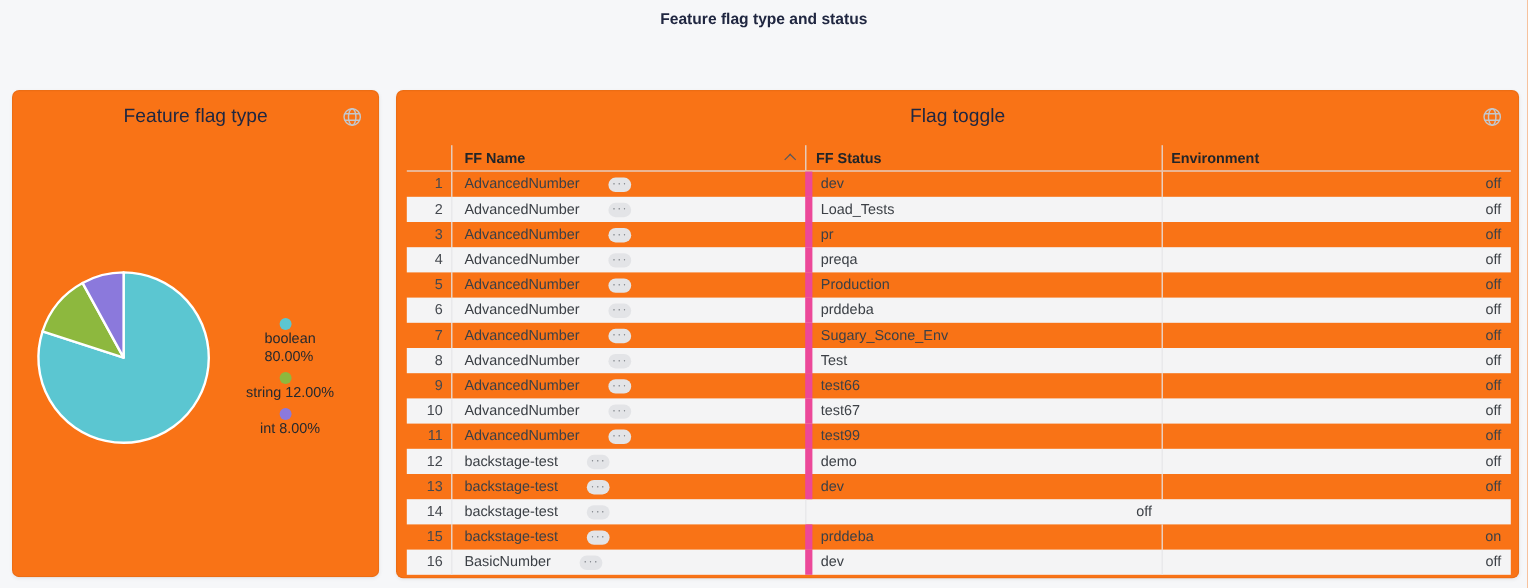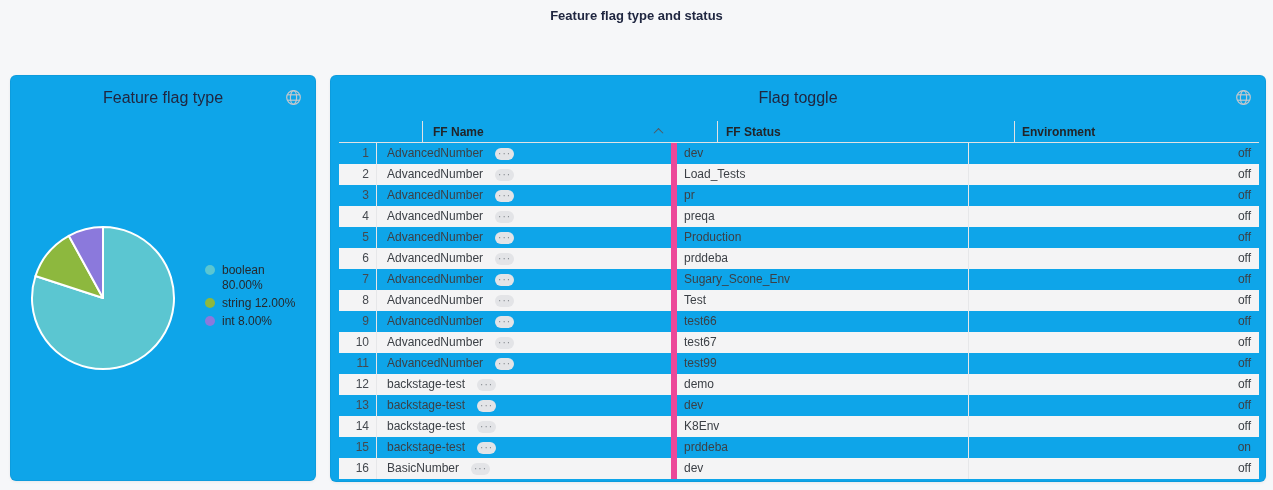--- a/index.html
+++ b/index.html
@@ -11,21 +11,21 @@
     color: #3c4046;
     overflow: hidden;
   }
   .page-title {
     position: absolute; top: 8px; left: 0; right: 0;
     text-align: center;
     font-size: 13px; font-weight: 700; color: #202741;
   }
   .panel {
     position: absolute;
-    background: #0ea5e9;
+    background: #f97316;
     border: 1px solid rgba(0,0,0,0.05);
     border-radius: 6px;
     box-shadow: 0 1px 3px rgba(0,0,0,0.06);
   }
   .panel-pie  { left: 10px;  top: 75px; width: 306px; height: 406px; }
   .panel-table{ left: 330px; top: 75px; width: 936px; height: 407px; }
   .panel-title {
     text-align: center; padding-top: 13px;
     font-size: 16px; font-weight: 500; color: #202741;
     cursor: pointer;
@@ -36,55 +36,55 @@
   }
   .globe svg { width: 100%; height: 100%; stroke: #c4c8cd; fill: none; stroke-width: 1.2; }
 
   
   .pie-svg { position: absolute; left: 18px; top: 148px; width: 148px; height: 148px; }
   .pie-svg path { stroke: #ffffff; stroke-width: 2; stroke-linejoin: round; cursor: pointer; }
   .legend {
     position: absolute; left: 194px; top: 187px;
     font-size: 12px; line-height: 15px; color: #26292e;
   }
-  .legend-item { display: flex; align-items: flex-start; margin-bottom: 3px; cursor: pointer; }
+  .legend-item { display: flex; align-items: center; margin-bottom: 3px; cursor: pointer; flex-direction: column; }
   .legend-dot {
     width: 10px; height: 10px; border-radius: 50%;
     margin: 2px 7px 0 0; flex: 0 0 auto;
   }
   .legend-lines span { display: block; }
 
   
   .table {
     position: absolute; left: 8px; top: 45px; width: 920px;
     font-size: 12px;
   }
   .thead, .trow {
     display: grid;
     grid-template-columns: 37px 295px 297px 291px;
   }
   .thead {
     height: 22px;
     border-bottom: 1px solid #e1e2e4;
     font-weight: bold; color: #222529;
   }
-  .th { display: flex; align-items: center; margin-left: 46px; }
+  .th { display: flex; align-items: center; }
   .th-name { padding-left: 10px; border-left: 1px solid #e1e2e4; justify-content: space-between; padding-right: 9px; cursor: pointer; }
   .th-env  { padding-left: 7px;  border-left: 1px solid #e1e2e4; cursor: pointer; }
   .th-status { padding-left: 8px; border-left: 1px solid #e1e2e4; cursor: pointer; }
   .sort-up {
     width: 7px; height: 7px;
     border-left: 1.6px solid #55585e; border-top: 1.6px solid #55585e;
     transform: rotate(45deg) translate(1px,1px);
   }
   .trow { height: 21px; line-height: 21px; color: #3c4046; }
   .trow:nth-child(even) { background: #f4f4f5; }
   .c { overflow: hidden; white-space: nowrap; }
   .c-num    { text-align: right; padding-right: 7px; color: #45494f; }
-  .c-name   { padding-left: 10px; border-left: 1px solid #e6e7e9; display: flex; align-items: center; gap: 12px; }
+  .c-name   { padding-left: 10px; border-left: 1px solid #e6e7e9; display: flex; align-items: center; gap: 24px; }
   .c-env    { padding-left: 7px;  border-left: 6px solid #ec4899; }
   .c-status { padding-right: 8px; border-left: 1px solid #e6e7e9; text-align: right; }
   .pill {
     display: inline-flex; align-items: center; justify-content: center;
     min-width: 19px; height: 12px; border-radius: 7px;
     background: #e3e4e7; color: #83878d;
     font-size: 10px; line-height: 10px; letter-spacing: 1px;
     cursor: pointer; flex: 0 0 auto;
   }
 </style>
@@ -269,21 +269,20 @@
           </div>
           <div class="c c-env">dev</div>
           <div class="c c-status">off</div>
         </div>
         <div class="trow">
           <div class="c c-num">14</div>
           <div class="c c-name">
             <span>backstage-test</span>
             <span class="pill">···</span>
           </div>
-          <div class="c c-env">K8Env</div>
           <div class="c c-status">off</div>
         </div>
         <div class="trow">
           <div class="c c-num">15</div>
           <div class="c c-name">
             <span>backstage-test</span>
             <span class="pill">···</span>
           </div>
           <div class="c c-env">prddeba</div>
           <div class="c c-status">on</div>

